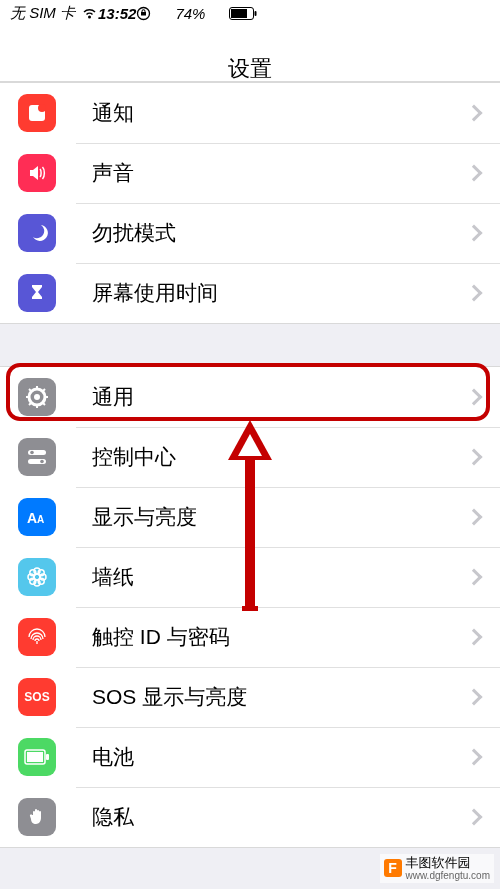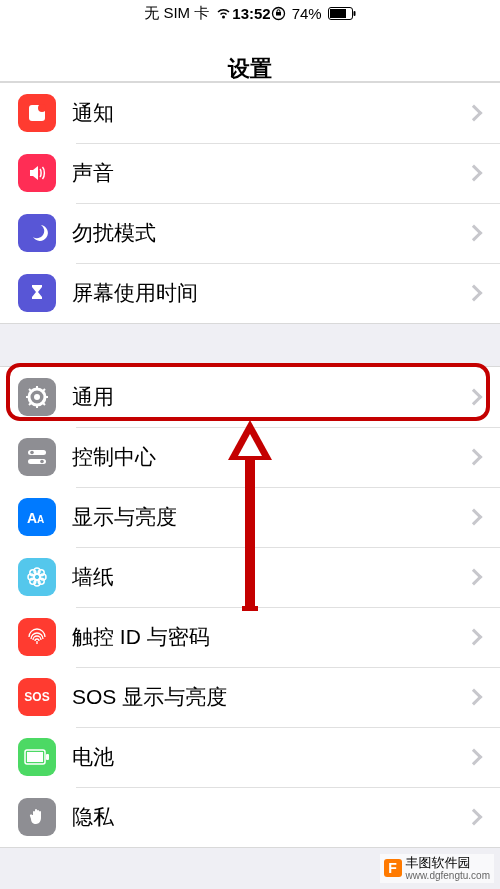--- a/index.html
+++ b/index.html
@@ -1,26 +1,26 @@
 <!DOCTYPE html>
 <html><head>
 <meta charset="utf-8">
 <style>
   * { box-sizing: border-box; margin: 0; padding: 0; }
   html, body { width: 500px; height: 889px; font-family: -apple-system, "Helvetica Neue", Arial, sans-serif; background: #efeff4; overflow: hidden; position: relative; }
-  .status-bar { height: 26px; background: #fff; display: flex; align-items: center; justify-content: center; padding: 0 10px; font-size: 15px; font-weight: 500; }
+  .status-bar { height: 26px; background: #fff; display: flex; align-items: center; justify-content: flex-start; padding: 0 10px; font-size: 15px; font-weight: 500; font-style: italic; }
   .status-left { display: flex; align-items: center; gap: 6px; }
-  .status-right { display: flex; align-items: center; gap: 6px; }
+  .status-right { display: flex; align-items: center; gap: 24px; }
   .nav-bar { height: 56px; background: #fff; display: flex; align-items: center; justify-content: center; border-bottom: 1px solid #d9d9d9; }
-  .nav-title { font-size: 22px; font-weight: 700; margin-top: 31px; }
+  .nav-title { font-size: 22px; font-weight: 400; margin-top: 31px; }
   .group { background: #fff; border-top: 1px solid #d9d9d9; border-bottom: 1px solid #d9d9d9; }
   .row { display: flex; align-items: center; height: 60px; padding-left: 18px; position: relative; }
   .row + .row::before { content: ""; position: absolute; top: 0; left: 76px; right: 0; height: 1px; background: #e0e0e0; }
   .icon-box { width: 38px; height: 38px; border-radius: 9px; display: flex; align-items: center; justify-content: center; flex-shrink: 0; }
-  .row-label { font-size: 21px; margin-left: 16px; flex: 1; color: #000; }
+  .row-label { font-size: 21px; margin-left: 36px; flex: 1; color: #000; }
   .chevron { width: 12px; height: 12px; border-top: 3px solid #c7c7cc; border-right: 3px solid #c7c7cc; transform: rotate(45deg); margin-right: 20px; }
   .group-gap { height: 42px; }
   .highlight-box { position: absolute; border: 4px solid #c40000; border-radius: 14px; pointer-events: none; }
   .arrow-annot { position: absolute; pointer-events: none; }
   .arrow-shaft { position: absolute; width: 8px; background: transparent; border-left: 5px solid #c40000; border-right: 5px solid #c40000; }
   .arrow-head { position: absolute; width: 0; height: 0; border-left: 22px solid transparent; border-right: 22px solid transparent; border-bottom: 40px solid #c40000; }
   .arrow-head-inner { position: absolute; width: 0; height: 0; border-left: 12px solid transparent; border-right: 12px solid transparent; border-bottom: 22px solid #fff; }
   .watermark { position: absolute; right: 6px; bottom: 6px; display: flex; align-items: center; gap: 4px; font-size: 13px; background: rgba(255,255,255,0.6); padding: 2px 4px; }
   .wm-logo { width: 18px; height: 18px; background: #ff7a00; border-radius: 3px; display: flex; align-items: center; justify-content: center; color: #fff; font-weight: bold; font-size: 14px; }
   svg { display: block; }

